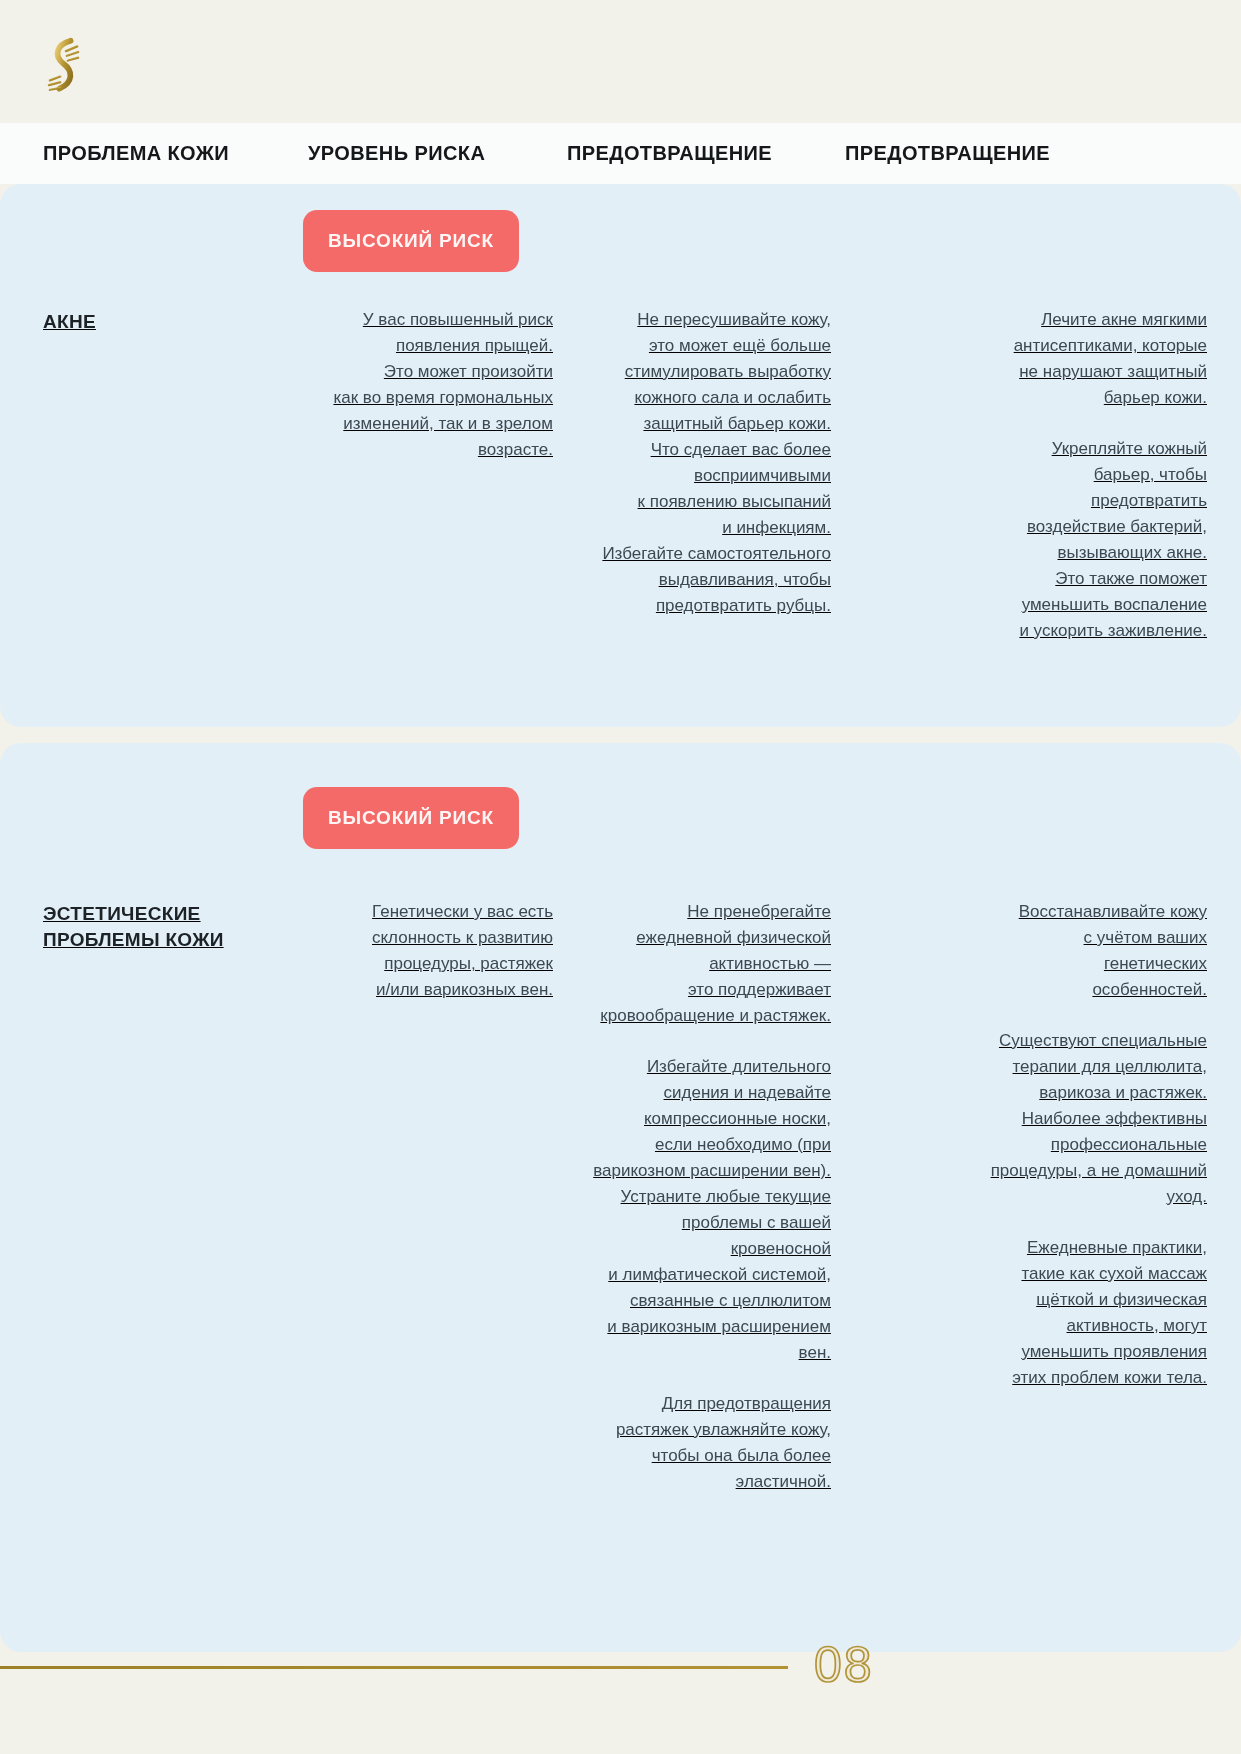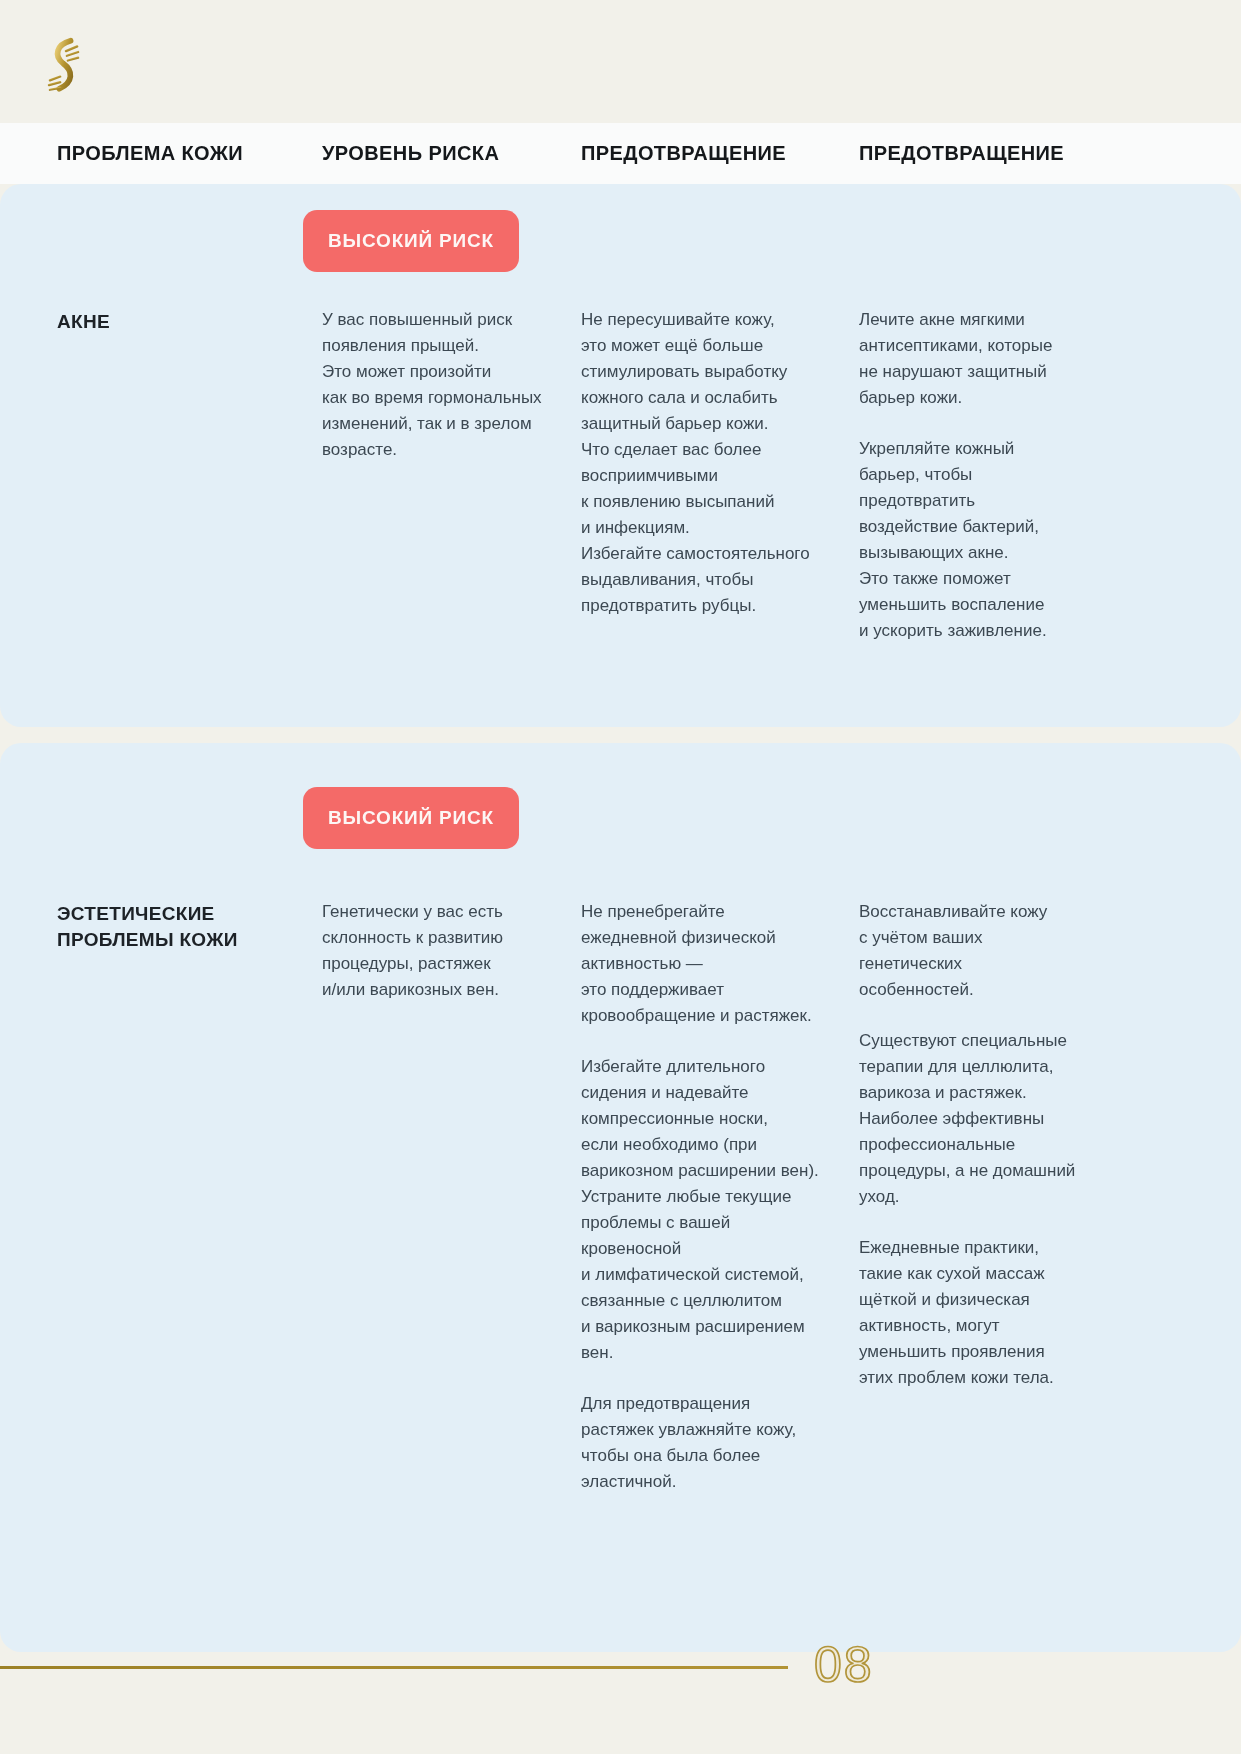--- a/index.html
+++ b/index.html
@@ -7,44 +7,44 @@
   body { font-family:"Liberation Sans","DejaVu Sans",sans-serif; background:#f2f1ea; }
   .page { position:relative; width:1241px; height:1754px; background:#f2f1ea; overflow:hidden; }
 
   
   .logo { position:absolute; left:45px; top:36px; width:38px; height:66px; }
 
   
   .header-band { position:absolute; top:123px; left:0; right:0; height:61px;
     background:#fafbfb; display:block; }
   .cols { display:grid; grid-template-columns:265px 259px 278px 1fr;
-    padding-left:43px; padding-right:20px;margin-left:14px; }
+    padding-left:43px; padding-right:20px; }
   .header-band .cols { height:61px; align-items:center; }
   .col-head { font-size:20px; font-weight:bold; letter-spacing:0.4px; color:#15181b; }
 
   
   .section { position:absolute; left:0; right:0; background:#e3eff7; overflow:hidden;border-radius:21px; }
   .section-1 { top:184px; height:543px; }
   .section-2 { top:743px; height:909px; }
 
   .badge { position:absolute; left:303px; width:216px; height:62px;
     background:#f46a68; border-radius:14px; color:#fdf6f5;
     display:flex; align-items:center; justify-content:center;
     font-size:19px; font-weight:bold; letter-spacing:0.8px; }
   .section-1 .badge { top:26px; }
   .section-2 .badge { top:44px; }
 
-  .row { position:absolute; left:0; right:0; }
+  .row { position:absolute; left:0; right:0;text-decoration:underline; }
   .section-1 .row { top:123px; }
   .section-2 .row { top:156px; }
 
   .problem-label { font-size:19px; font-weight:bold; color:#1d2227;
     letter-spacing:0.3px; line-height:26px; white-space:pre-line; padding-top:2px; }
   .cell { color:#3c4852; font-size:17px; line-height:26px; }
-  .cell p { white-space:pre-line; margin:0 0 25px 0; }
+  .cell p { white-space:pre-line; margin:0 0 25px 0;text-align:right; }
   .cell p:last-child { margin-bottom:0; }
   .cell, .problem-label { padding-right:14px; }
 
   
   .gold-line { position:absolute; top:1666px; left:0; width:788px; height:3px;
     background:linear-gradient(to right,#9c8126,#b29334); }
   .page-num { position:absolute; left:814px; top:1636px; font-size:50px;
     letter-spacing:2px; color:#efead9; -webkit-text-stroke:1.7px #b2953b; }
 </style>
 </head>

